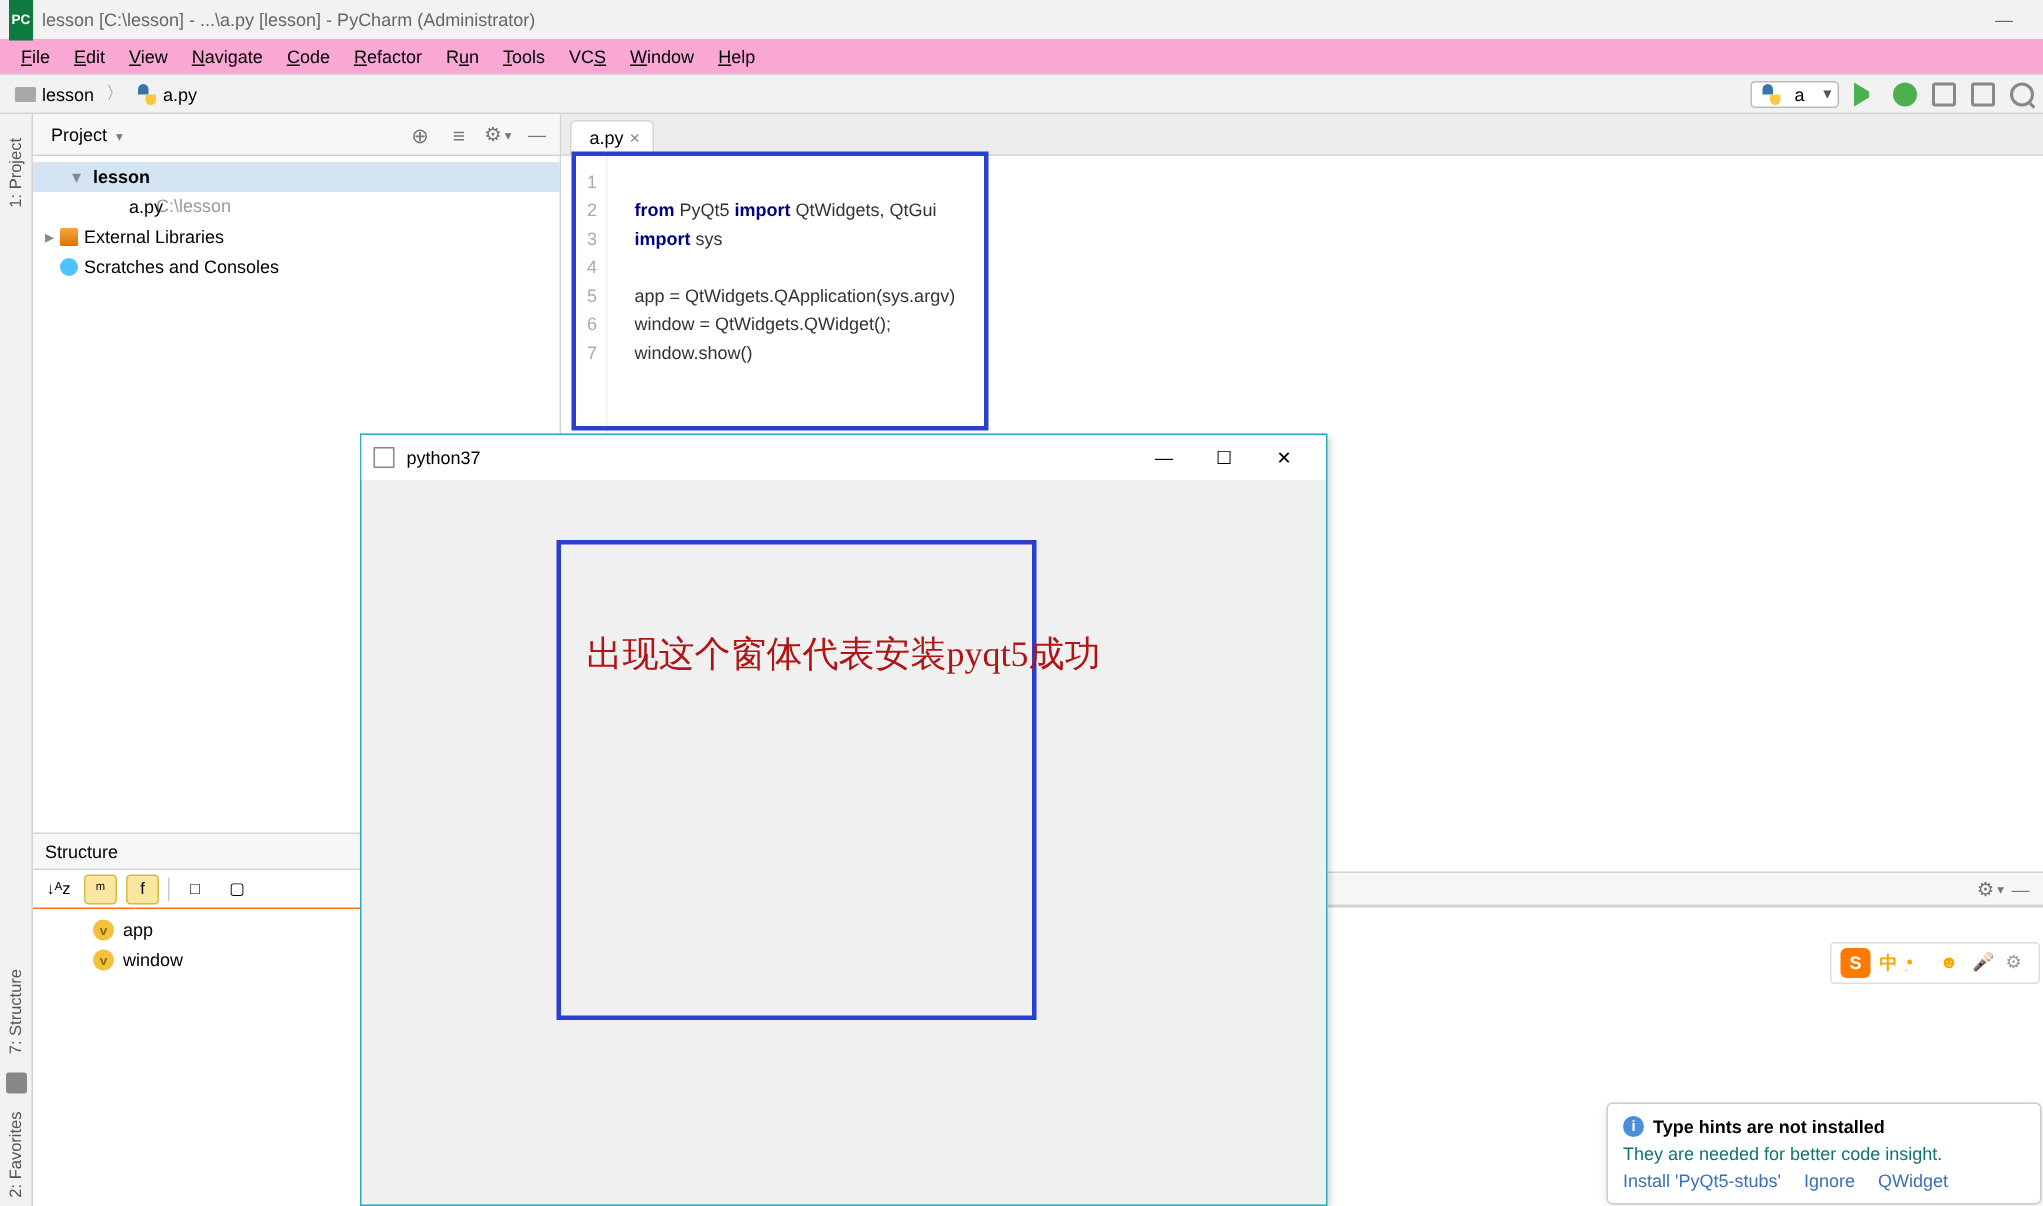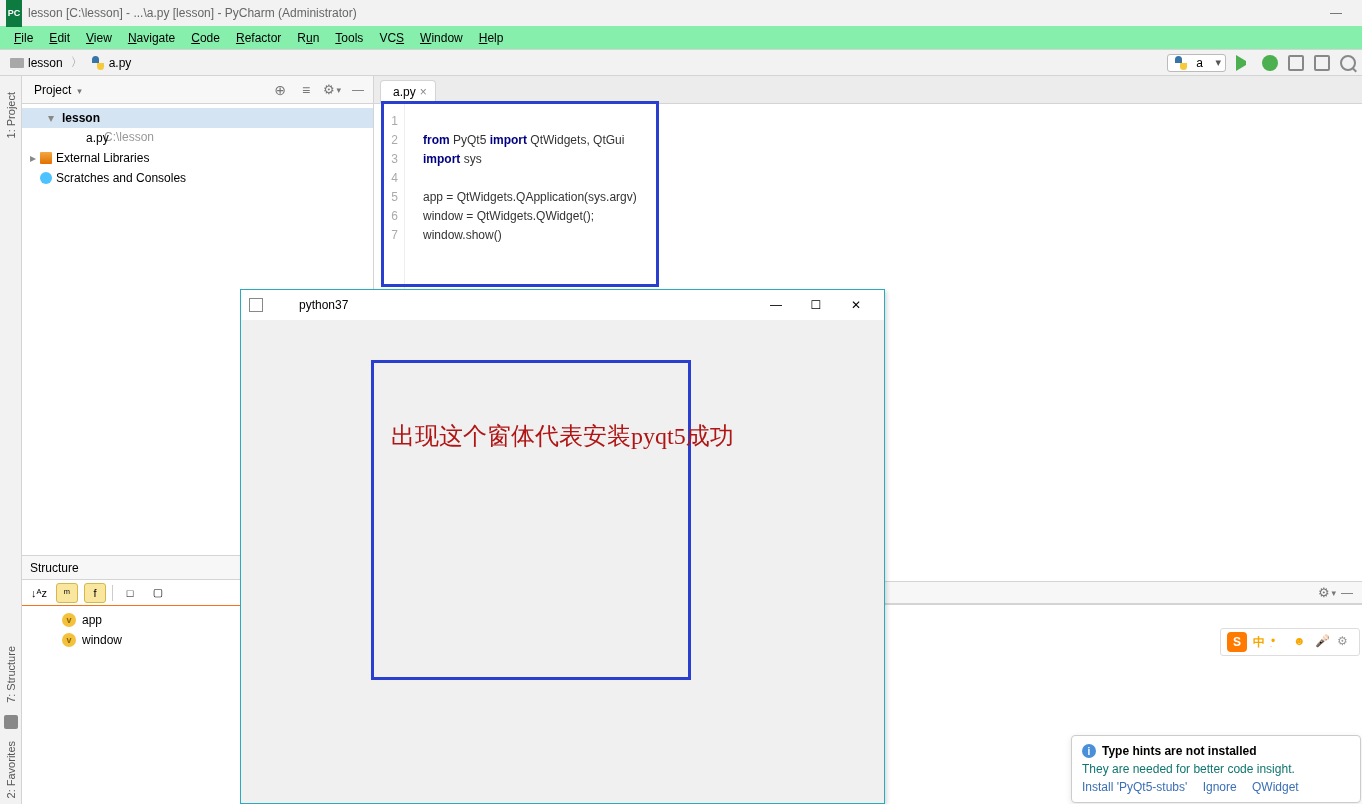--- a/index.html
+++ b/index.html
@@ -3,21 +3,21 @@
 <meta charset="utf-8">
 <style>
 * { margin: 0; padding: 0; box-sizing: border-box; font-family: "Segoe UI", Arial, sans-serif; font-size: 12px; }
 body { background: #f2f2f2; width: 1362px; height: 804px; overflow: hidden; position: relative; }
 
 .titlebar { height: 26px; background: #f2f2f2; display: flex; align-items: center; padding: 0 6px; color: #666; }
 .titlebar .pc-icon { width: 16px; height: 28px; background: #0d7a3f; color: #fff; font-size: 9px; font-weight: bold; display: flex; align-items: center; justify-content: center; margin-right: 6px; }
 .titlebar .title { flex: 1; }
 .titlebar .win-btn { width: 40px; height: 26px; display: flex; align-items: center; justify-content: center; color: #666; }
 
-.menubar { height: 24px; background: #86efac; display: flex; align-items: center; padding: 0 6px; border-bottom: 1px solid #d4d4d4; }
+.menubar { height: 24px; background: #f9a8d4; display: flex; align-items: center; padding: 0 6px; border-bottom: 1px solid #d4d4d4; }
 .menubar .menu-item { padding: 0 8px; cursor: pointer; }
 .menubar .menu-item u { text-decoration: underline; }
 
 .navbar { height: 26px; background: #f2f2f2; display: flex; align-items: center; border-bottom: 1px solid #d4d4d4; padding: 0 6px; }
 .navbar .folder-icon { width: 14px; height: 10px; background: #a8a8a8; margin-right: 4px; border-radius: 1px; display:inline-block; }
 .navbar .py-icon { width: 14px; height: 14px; margin-right: 4px; display:inline-block; position:relative; }
 .navbar .py-icon::before { content:""; position:absolute; width:7px; height:7px; background:#3774a8; border-radius:50% 50% 0 0; top:0; left:1px; }
 .navbar .py-icon::after { content:""; position:absolute; width:7px; height:7px; background:#f7ca3e; border-radius:0 0 50% 50%; bottom:0; right:1px; }
 .navbar .crumb { display: flex; align-items: center; padding: 0 4px; }
 .navbar .chev { color: #888; padding: 0 4px; }
@@ -97,21 +97,21 @@
 .rc.print{width:12px;height:10px;border:1px solid #888;}
 .rc.pin{transform:rotate(45deg);width:3px;height:12px;background:#888;}
 .rc.trash{width:10px;height:12px;border:1px solid #888;border-radius:1px 1px 2px 2px;position:relative;}
 .rc.trash::before{content:"";position:absolute;top:-3px;left:-2px;width:12px;height:2px;background:#888;}
 .run-output{flex:1;padding:6px 10px;font-family:"Consolas",monospace;color:#1a3d9c;}
 
 
 .pywin{position:absolute;top:289px;left:240px;width:645px;height:515px;background:#f0f0f0;border:1px solid #2aa9bf;box-shadow:2px 2px 4px rgba(0,0,0,0.15);}
 .pywin-title{height:30px;display:flex;align-items:center;padding:0 8px;background:#fff;}
 .pywin-title .pwicon{width:14px;height:14px;border:1px solid #888;margin-right:8px;}
-.pywin-title .pwtxt{flex:1;margin-left:28px;}
+.pywin-title .pwtxt{flex:1;}
 .pywin-title .wbtn{width:40px;height:28px;display:flex;align-items:center;justify-content:center;}
 .pywin-body{position:relative;height:calc(100% - 30px);}
 .annot-box2{position:absolute;border:3px solid #2a3fcf;top:40px;left:130px;width:320px;height:320px;}
 .annot-text{position:absolute;top:100px;left:150px;font-family:"SimSun","宋体",serif;font-size:24px;color:#b01515;}
 
 
 .imebar{position:absolute;right:2px;top:628px;display:flex;align-items:center;gap:6px;background:#fff;padding:3px 6px;border:1px solid #ddd;border-radius:3px;}
 .ime-s{width:20px;height:20px;background:#ff7a00;color:#fff;font-weight:bold;border-radius:4px;display:flex;align-items:center;justify-content:center;}
 .ime-i{width:16px;height:16px;display:inline-block;}
 .ime-cn{color:#f7a700;font-weight:bold;}

